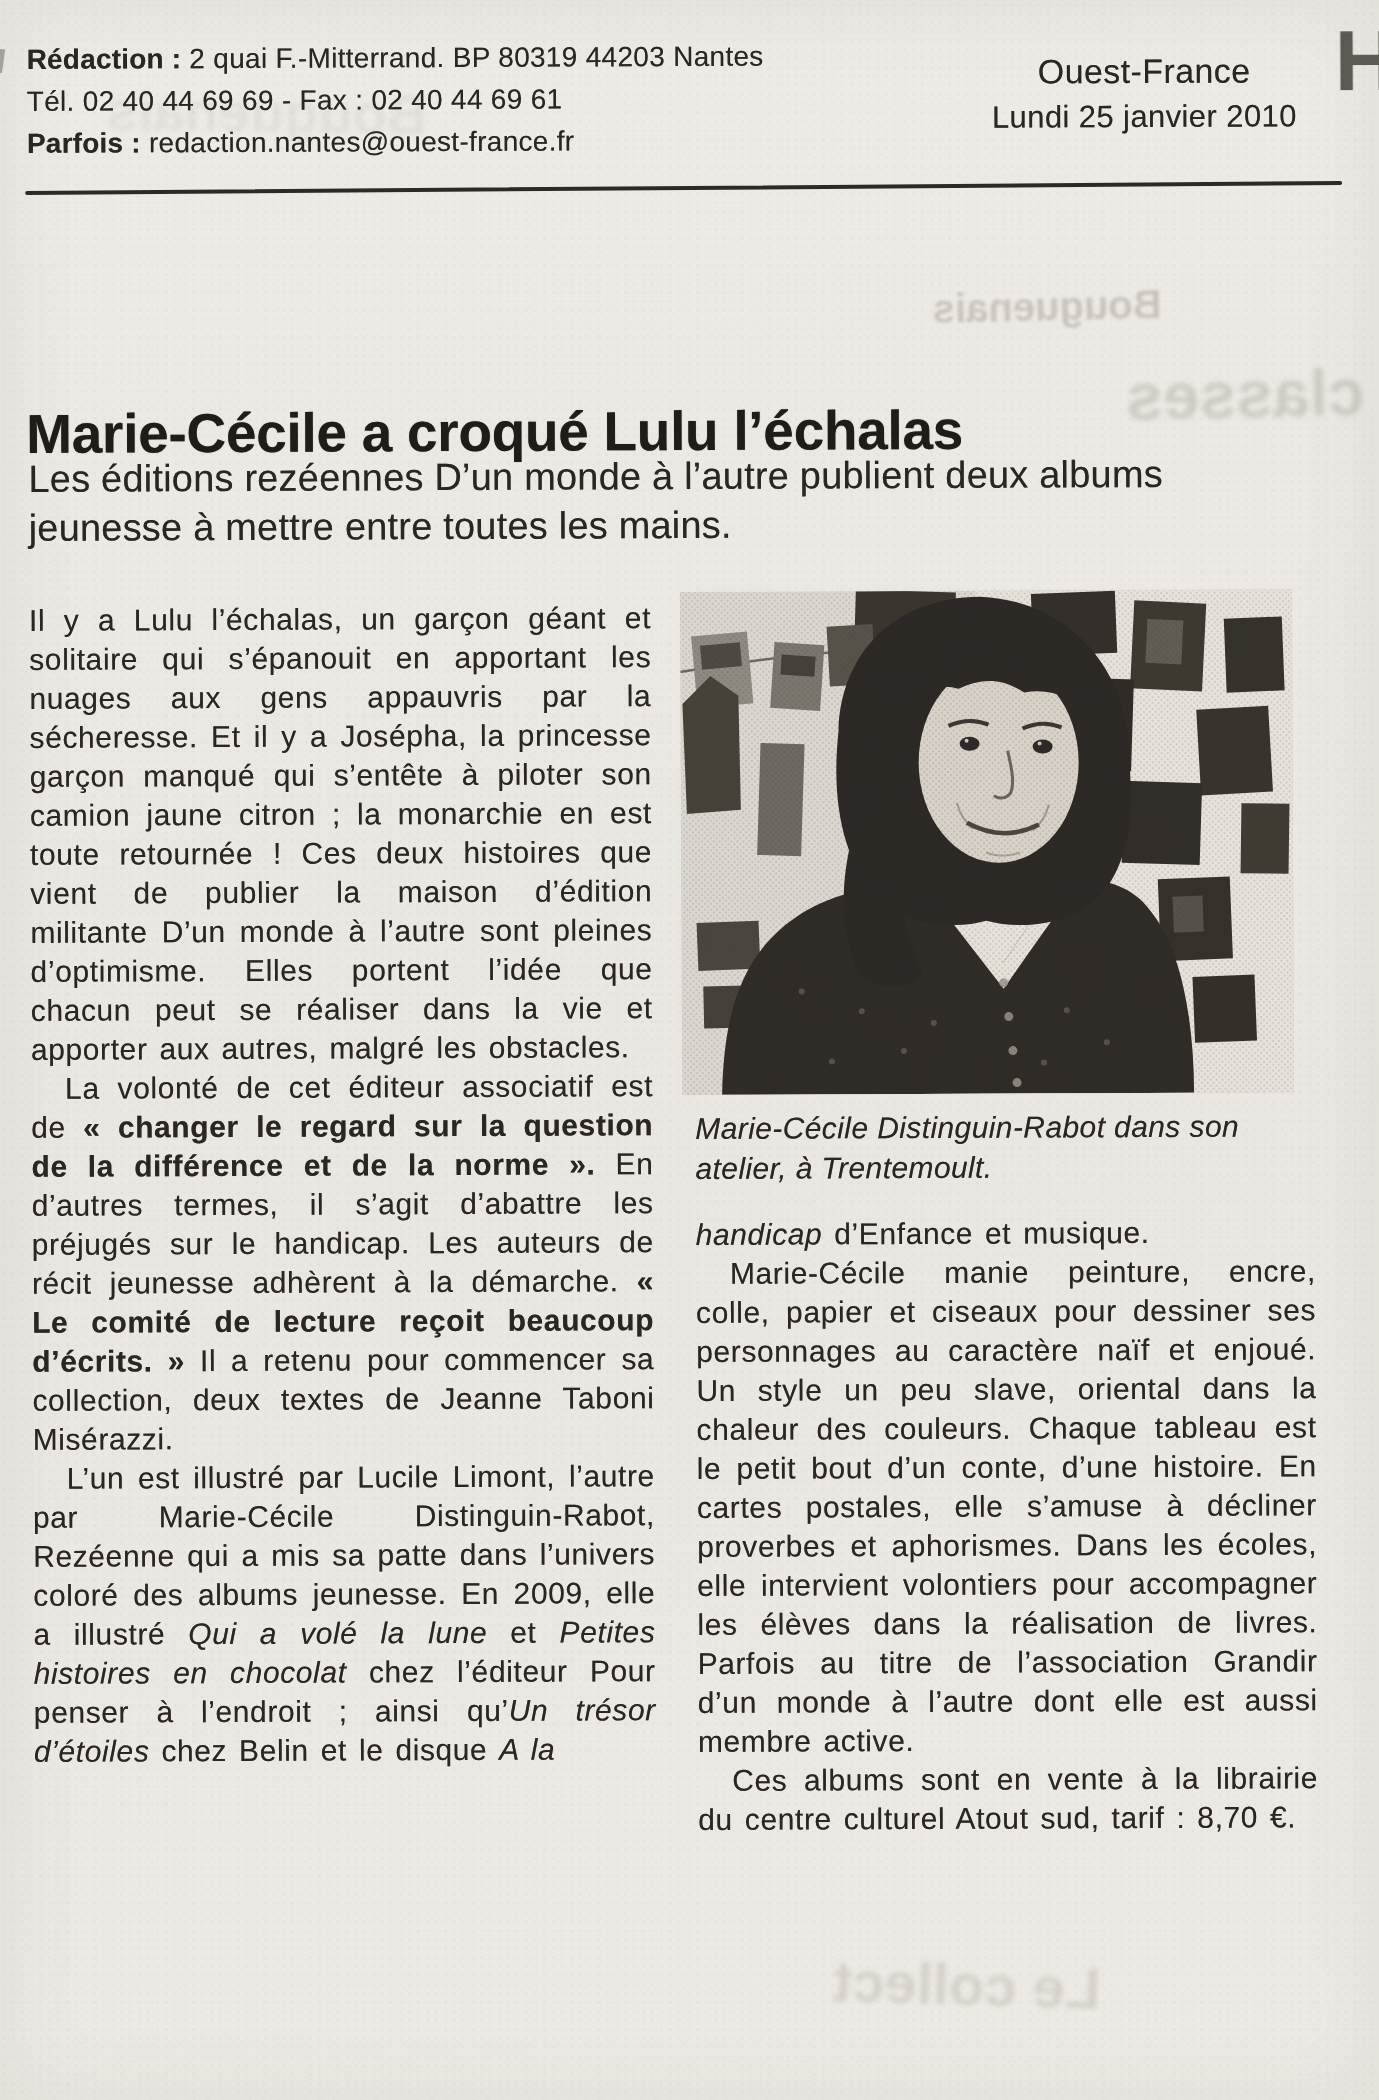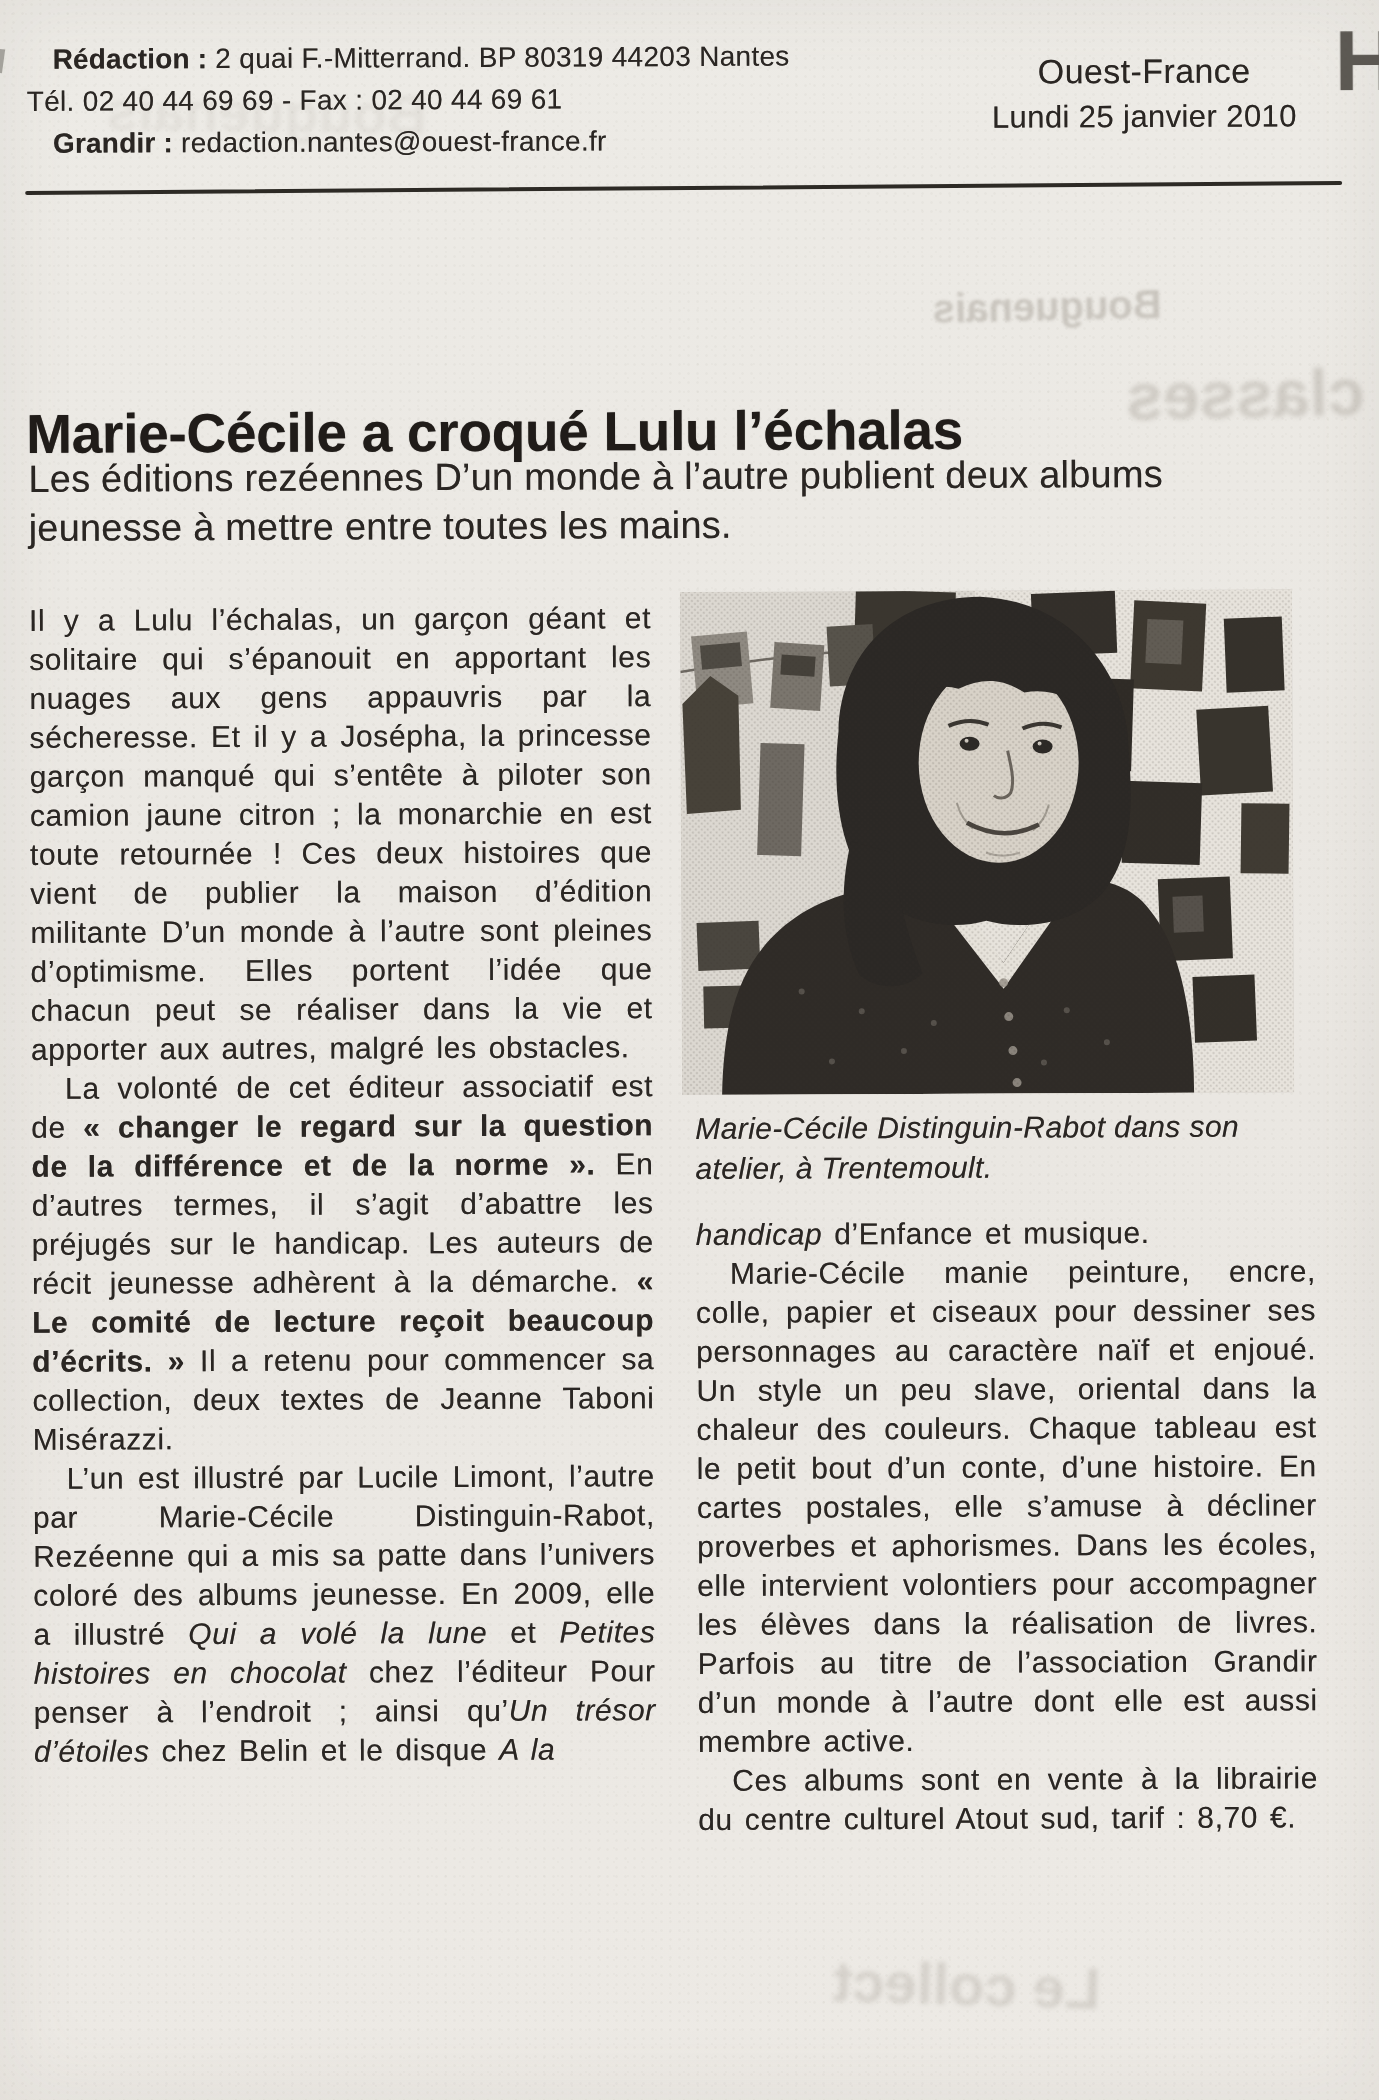--- a/index.html
+++ b/index.html
@@ -16,21 +16,21 @@
       linear-gradient(173deg,#edebe6 0%,#eae7e2 55%,#edeae5 100%);
     background-size:9px 9px,14px 14px,100% 100%;
     background-position:0 0,5px 7px,0 0;
     box-shadow:inset 0 0 80px rgba(120,112,100,.10);
   }
   .page-inner{position:absolute;inset:0;transform:rotate(-0.25deg);transform-origin:50% 40%;}
   .ink{color:#2a2623;text-shadow:0 0 .5px rgba(45,40,35,.55);}
 
   
   .masthead-left{position:absolute;left:30px;top:36px;font-size:28px;line-height:42px;letter-spacing:.3px;}
-  .masthead-left b{letter-spacing:.2px;margin-left:26px;}
+  .masthead-left b{letter-spacing:.2px;}
   .masthead-right{position:absolute;left:975px;top:54px;width:345px;text-align:center;}
   .paper-name{font-size:34px;letter-spacing:.4px;}
   .paper-date{font-size:31px;margin-top:8px;letter-spacing:.4px;}
   .rule{position:absolute;left:28px;top:186px;width:1317px;height:4px;background:#2d2a25;transform:rotate(-0.18deg);border-radius:2px;}
 
   
   .ghost{position:absolute;color:#a7a198;transform:scaleX(-1);filter:blur(1.6px);font-weight:bold;white-space:nowrap;}
   .ghost-bouguenais-top{left:935px;top:286px;font-size:40px;opacity:.50;transform:scaleX(-1) rotate(1deg);}
   .ghost-forum{left:1128px;top:356px;font-size:66px;opacity:.42;transform:scaleX(-1) rotate(1deg);filter:blur(2.4px);}
   .ghost-header{left:110px;top:78px;font-size:56px;opacity:.14;transform:scaleX(-1) rotate(-1deg);filter:blur(2px);}
@@ -66,21 +66,21 @@
     <div class="ghost ghost-header">Bouguenais</div>
     <div class="ghost ghost-bouguenais-top">Bouguenais</div>
     <div class="ghost ghost-forum">Forum et classes</div>
     <div class="ghost ghost-collect">Le collect</div>
     <div class="corner-glyph">H</div>
     <div class="artifact-tick"></div>
 
     <div class="masthead-left ink">
       <div><b>Rédaction :</b><span> 2 quai F.-Mitterrand. BP 80319 44203 Nantes</span></div>
       <div>Tél. 02 40 44 69 69 - Fax : 02 40 44 69 61</div>
-      <div><b>Grandir :</b><span> redaction.nantes@ouest-france.fr</span></div>
+      <div><b>Parfois :</b><span> redaction.nantes@ouest-france.fr</span></div>
     </div>
     <div class="masthead-right ink">
       <div class="paper-name">Ouest-France</div>
       <div class="paper-date">Lundi 25 janvier 2010</div>
     </div>
     <div class="rule"></div>
 
     <h1 class="headline">Marie-Cécile a croqué Lulu l’échalas</h1>
     <div class="standfirst ink">Les éditions rezéennes D’un monde à l’autre publient deux albums jeunesse à mettre entre toutes les mains.</div>
 

